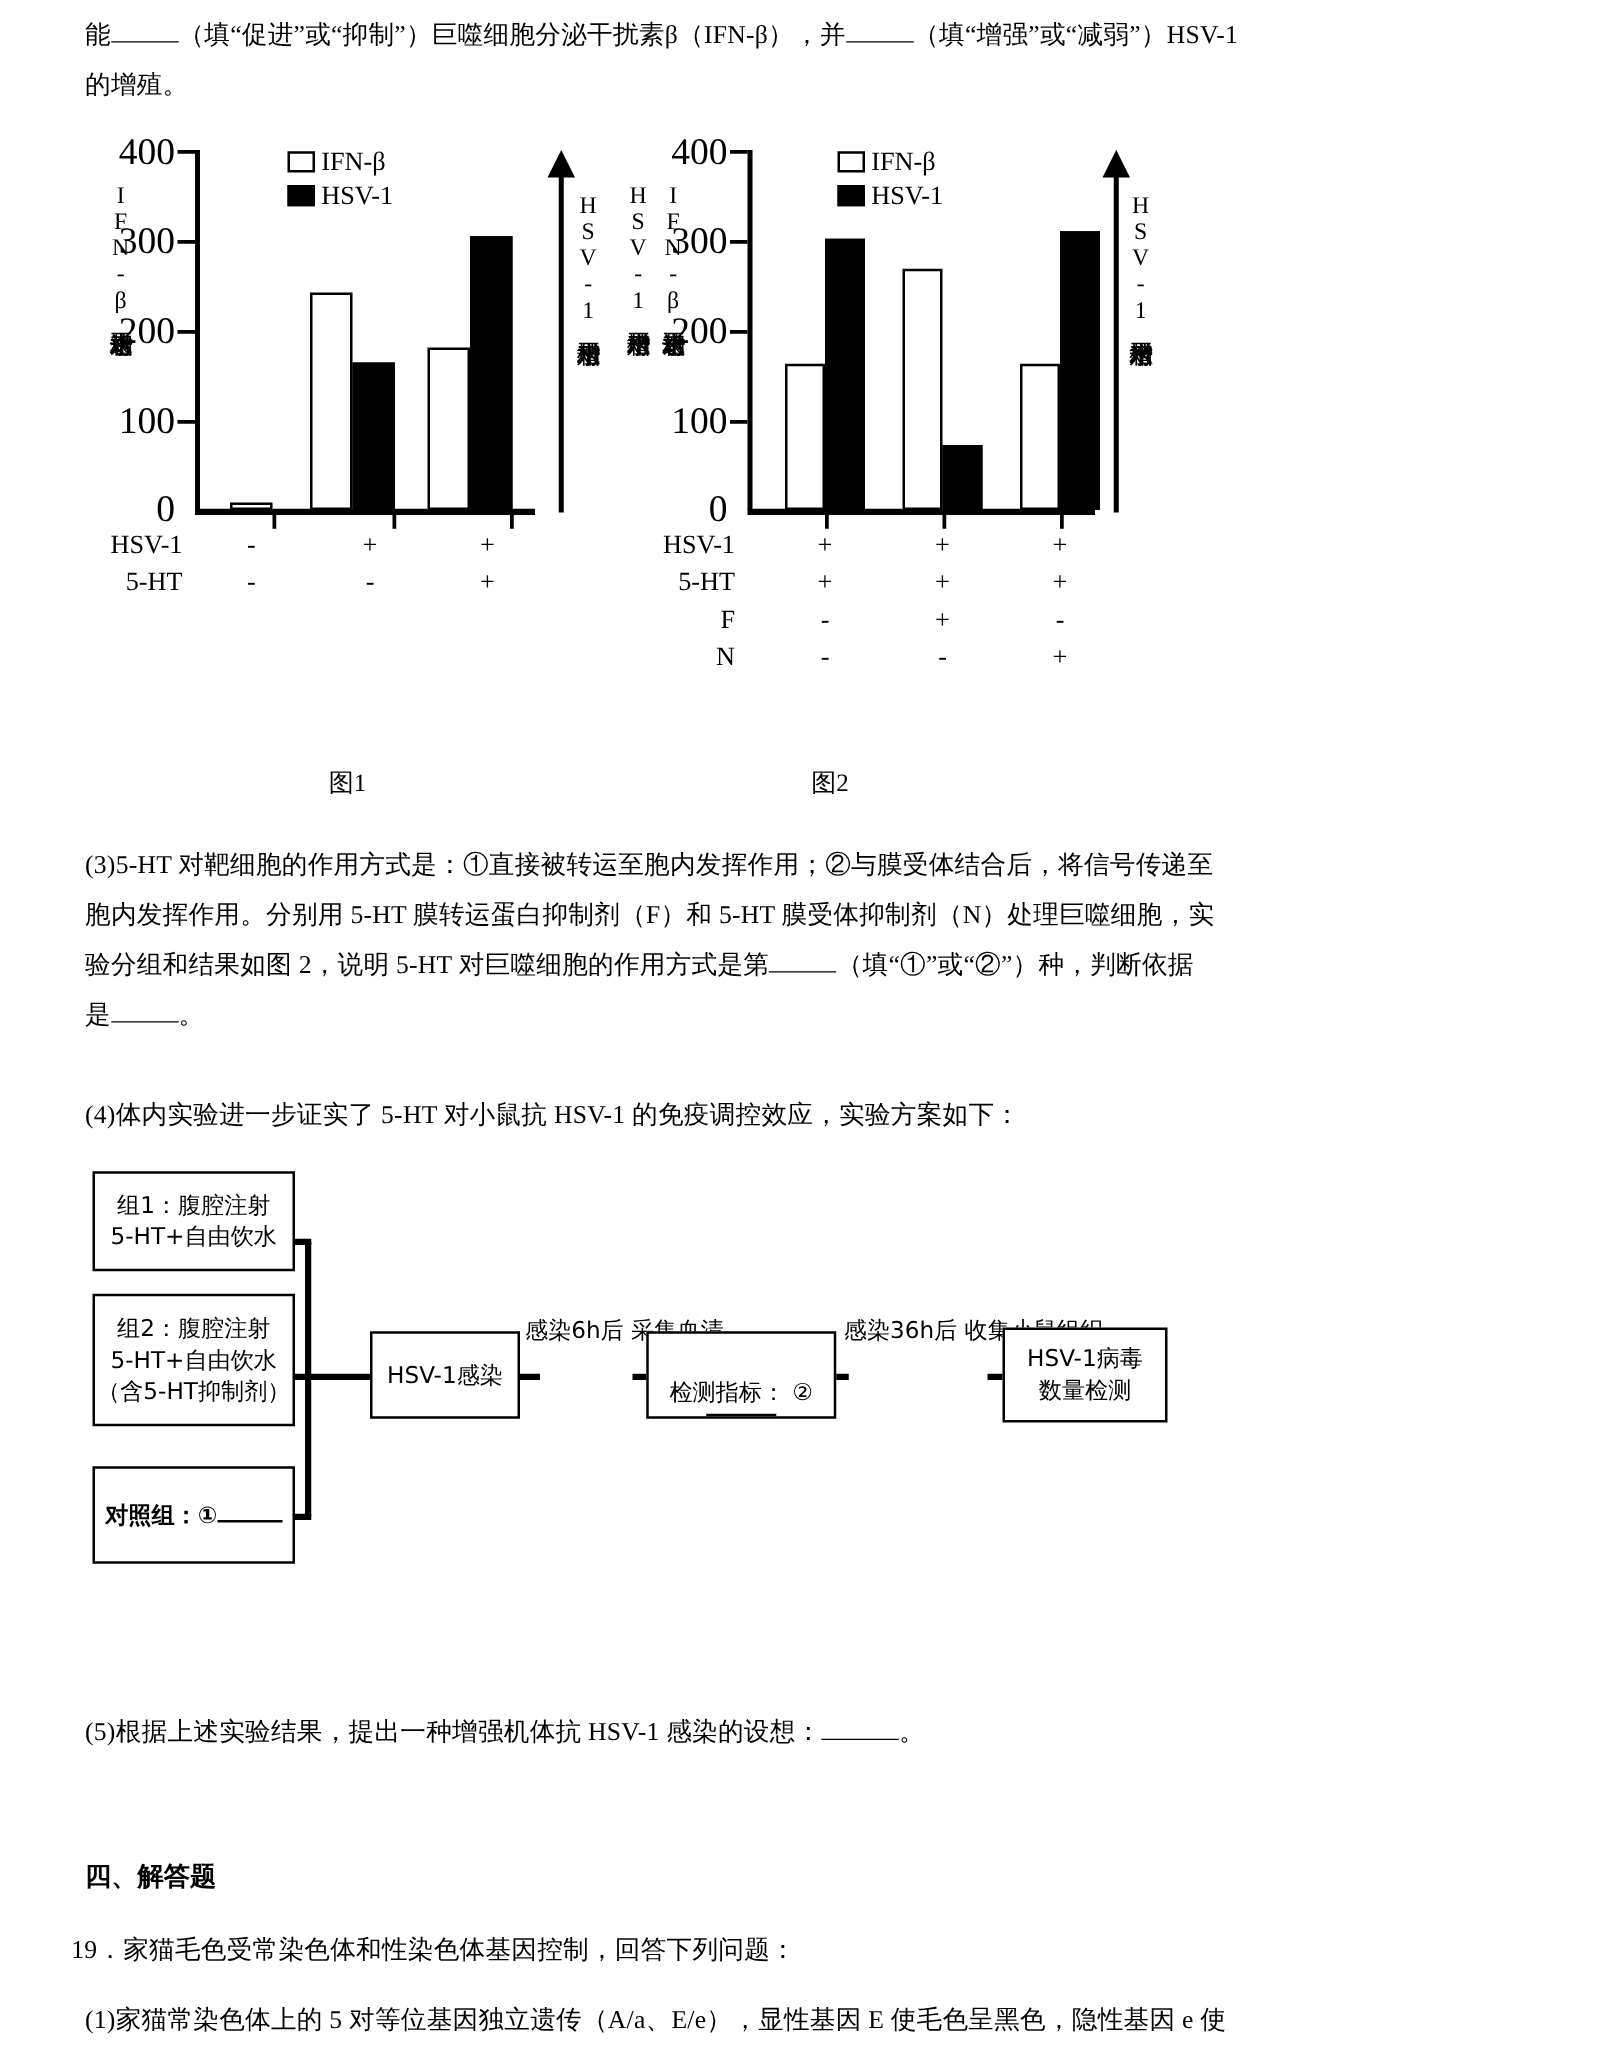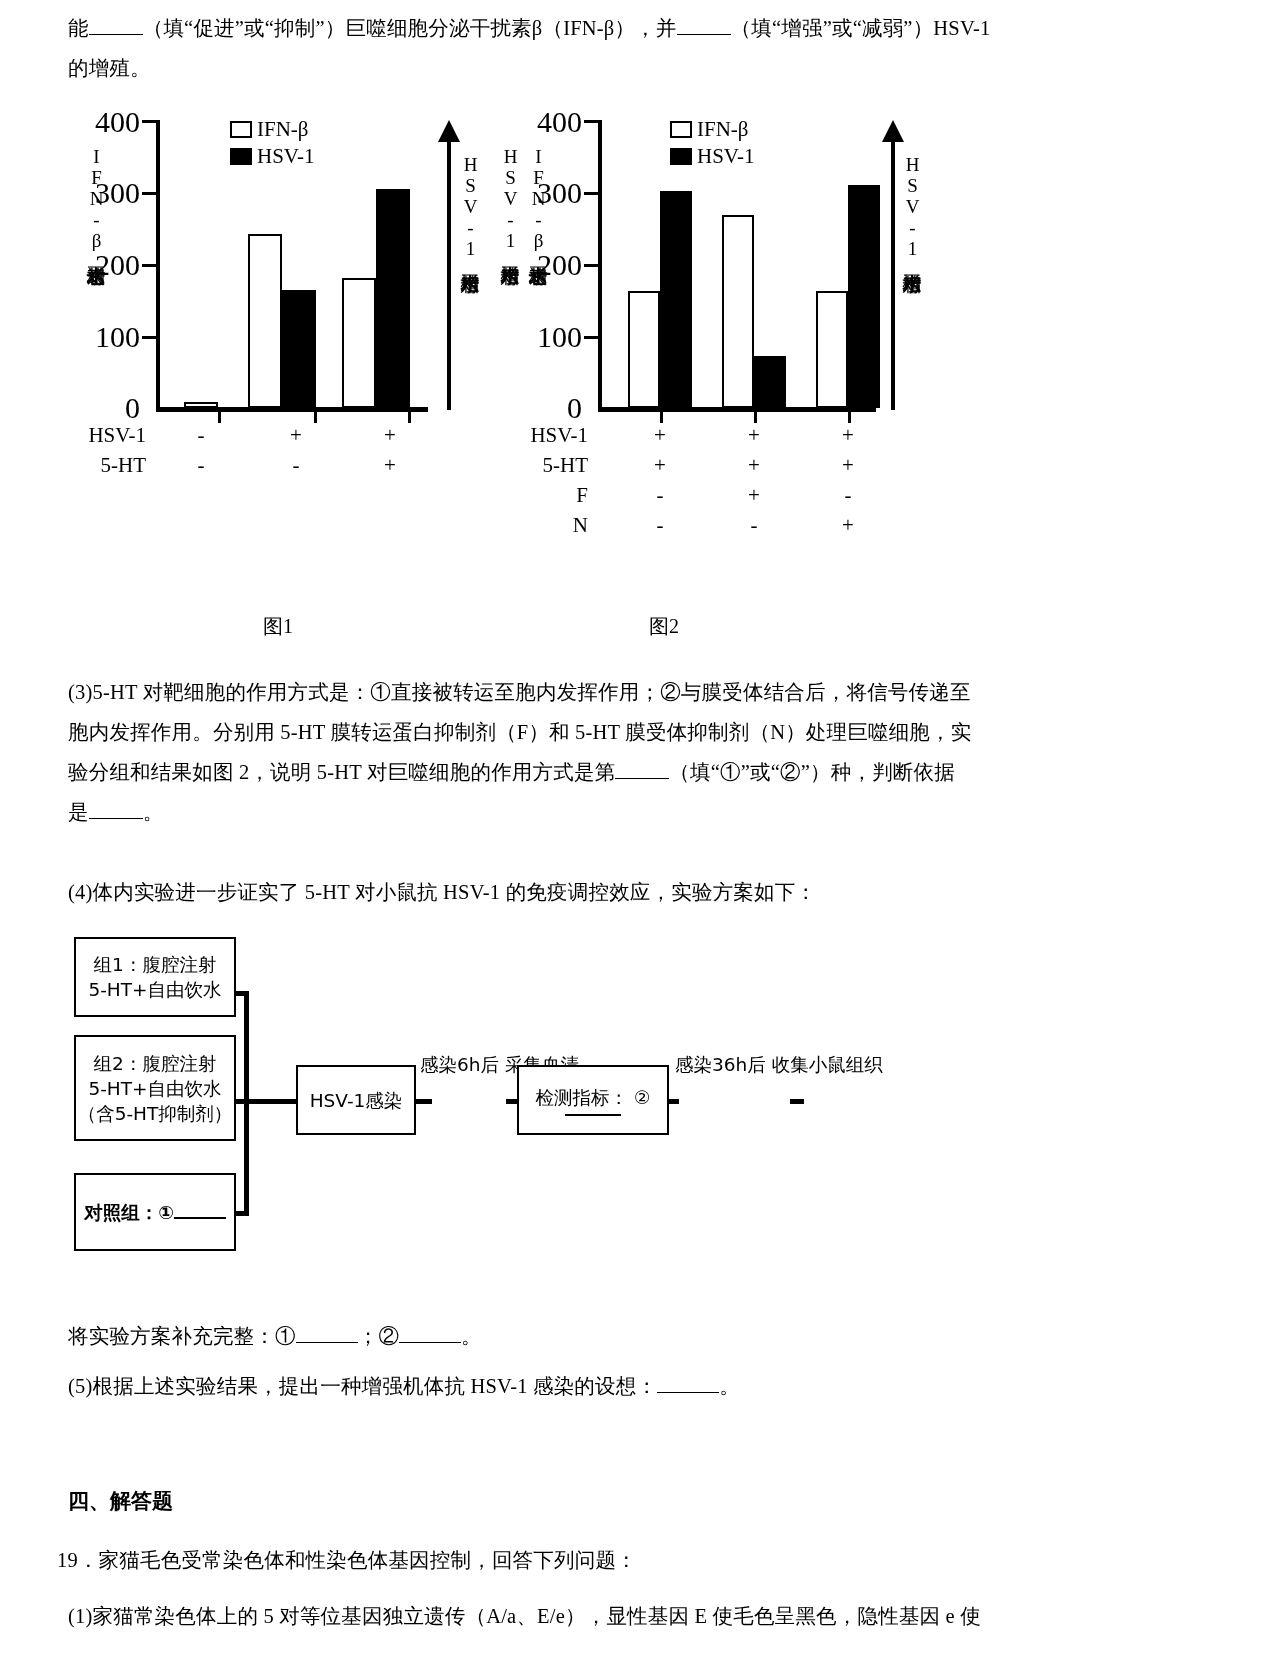--- a/index.html
+++ b/index.html
@@ -260,35 +260,36 @@
 
     <div class="fbox" style="left:236px;top:140px;width:120px;height:70px;">
       <span class="ln">HSV-1感染</span>
     </div>
 
     <div class="flabel" style="left:360px;top:127px;">
       <span class="ln">感染6h后</span>
       <span class="ln">采集血清</span>
     </div>
 
-    <div class="fbox" style="left:457px;top:140px;width:152px;height:70px;">
+    <div class="fbox" style="left:457px;top:140px;width:152px;height:70px;justify-content:flex-end;">
       <span class="ln"><span>检测指标：</span>&nbsp;<span>②</span></span>
       <span class="ln" style="border-bottom:2px solid #000;width:56px;height:2px;margin-top:2px;"></span>
     </div>
 
     <div class="flabel" style="left:615px;top:127px;">
       <span class="ln">感染36h后</span>
       <span class="ln">收集小鼠组织</span>
     </div>
 
-  </div>
-
-  <div class="prose" style="left:68px;top:1316px;width:1152px;">
-    <span>将实验方案补充完整：①</span><span class="fill w5"></span><span>；②</span><span class="fill w5"></span><span>。</span>
-  </div>
+    <div class="fbox" style="left:742px;top:137px;width:132px;height:76px;">
+      <span class="ln">HSV-1病毒</span>
+      <span class="ln">数量检测</span>
+    </div>
+  </div>
+
 
   <div class="prose" style="left:68px;top:1366px;width:1152px;">
     <span>(5)根据上述实验结果，提出一种增强机体抗 HSV-1 感染的设想：</span><span class="fill w5"></span><span>。</span>
   </div>
 
   <div class="sechead" style="left:68px;top:1487px;">四、解答题</div>
 
   <div class="prose" style="left:57px;top:1540px;width:1152px;">19．家猫毛色受常染色体和性染色体基因控制，回答下列问题：</div>
   <div class="prose" style="left:68px;top:1596px;width:1180px;">(1)家猫常染色体上的 5 对等位基因独立遗传（A/a、E/e），显性基因 E 使毛色呈黑色，隐性基因 e 使</div>
 

